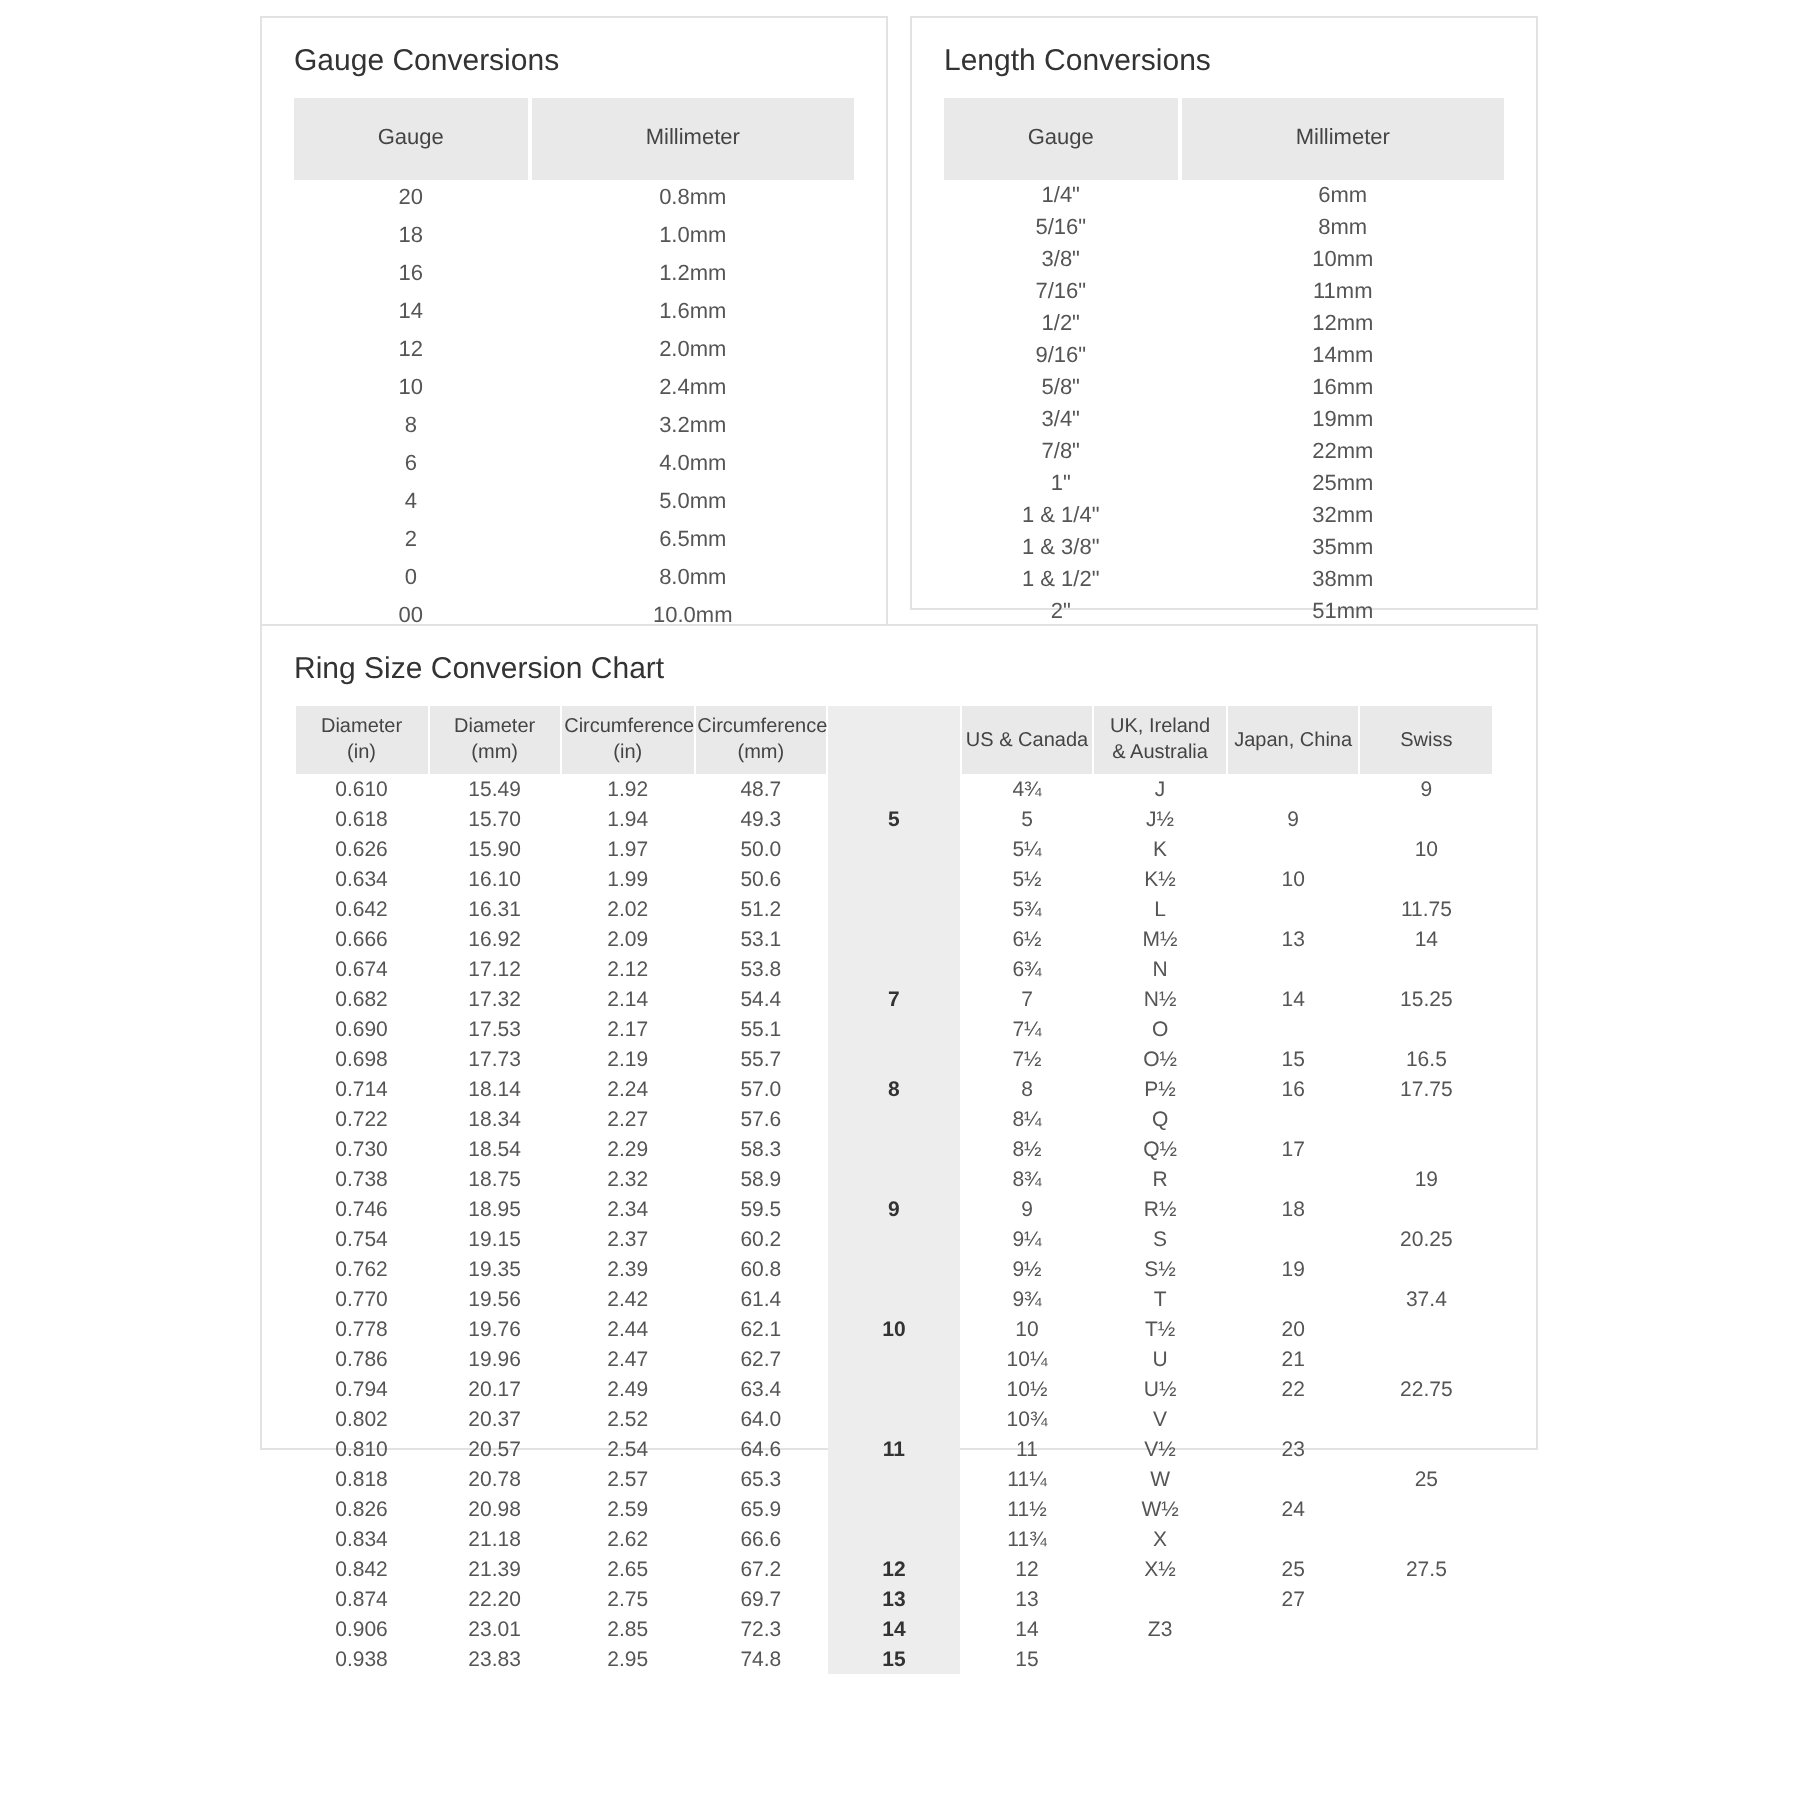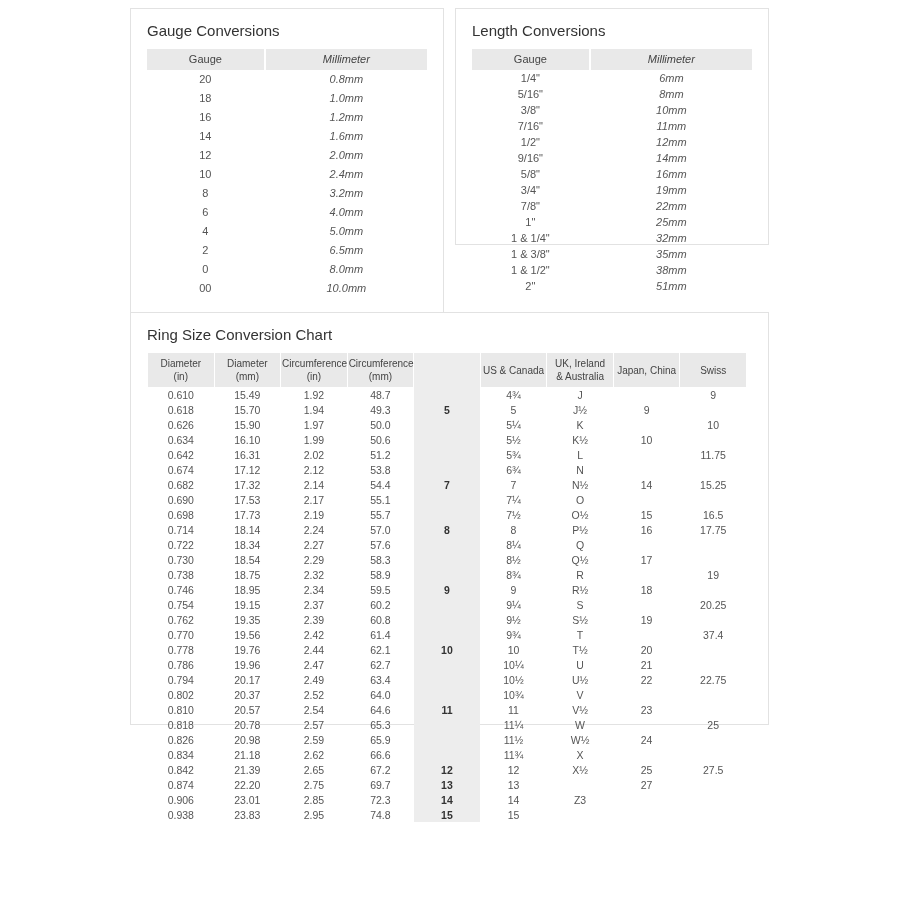--- a/index.html
+++ b/index.html
@@ -1,33 +1,33 @@
 <!DOCTYPE html>
 <html><head>
 <meta charset="utf-8">
 <style>
   * { margin:0; padding:0; box-sizing:border-box; }
   html,body { width:900px; height:900px; background:#ffffff; }
   body { font-family:"Liberation Sans", sans-serif; position:relative; overflow:hidden; }
 
   .panel { position:absolute; background:#fff; border:1px solid #e2e2e2; }
   .panel-gauge  { left:130px; top:8px;   width:314px; height:347px; }
-  .panel-length { left:455px; top:8px;   width:314px; height:237px; }
+  .panel-length { left:455px; top:8px;   width:314px; height:297px; }
   .panel-ring   { left:130px; top:312px; width:639px; height:413px; }
 
   .panel-title { font-size:15px; font-weight:500; color:#333; padding:13px 16px 10px 16px; }
 
   table { border-collapse:separate; border-spacing:2px 0; }
   th { background:#e9e9e9; font-weight:400; font-size:11px; color:#444;
-       text-align:center; vertical-align:middle; padding:4px 2px; line-height:13px; }
+       text-align:center; vertical-align:middle; padding:14px 2px; line-height:13px; }
   td { font-size:11px; color:#555; text-align:center; vertical-align:middle; }
 
   .conv-table { width:calc(100% - 28px); margin:0 14px; table-layout:fixed; }
   .conv-table th:nth-child(1), .conv-table td:nth-child(1) { width:42%; }
-  .conv-table th:nth-child(2), .conv-table td:nth-child(2) { width:58%;font-style:italic; }
+  .conv-table th:nth-child(2), .conv-table td:nth-child(2) { width:58%; }
   .panel-gauge  td { line-height:13px; padding:3px 2px; }
   .panel-length td { line-height:13px; padding:1.5px 2px; }
 
   .ring-table { border-spacing:1px 0; margin:0 16px; width:600px; table-layout:fixed; }
   .ring-table th { white-space:pre-line; font-size:10px; height:34px; padding:3px 1px; }
   .ring-table td { font-size:10.5px; line-height:12px; padding:1.5px 1px; }
   .ring-table td:nth-child(5), .ring-table th:nth-child(5) { background:#ededed; }
   .ring-table td:nth-child(5) { font-weight:bold; color:#333; }
 </style>
 </head>
@@ -238,20 +238,31 @@
             <td>16.31</td>
             <td>2.02</td>
             <td>51.2</td>
             <td></td>
             <td>5¾</td>
             <td>L</td>
             <td></td>
             <td>11.75</td>
           </tr>
           <tr>
+            <td>0.666</td>
+            <td>16.92</td>
+            <td>2.09</td>
+            <td>53.1</td>
+            <td></td>
+            <td>6½</td>
+            <td>M½</td>
+            <td>13</td>
+            <td>14</td>
+          </tr>
+          <tr>
             <td>0.674</td>
             <td>17.12</td>
             <td>2.12</td>
             <td>53.8</td>
             <td></td>
             <td>6¾</td>
             <td>N</td>
             <td></td>
             <td></td>
           </tr>

